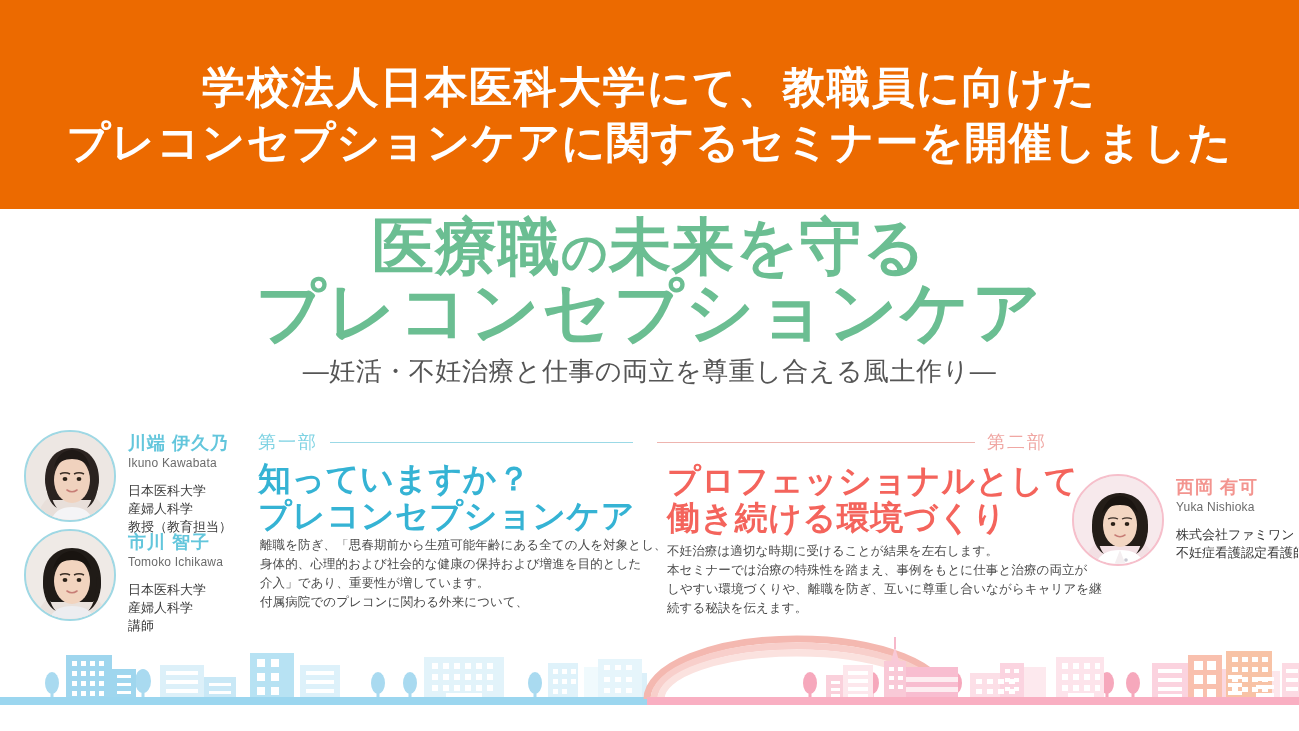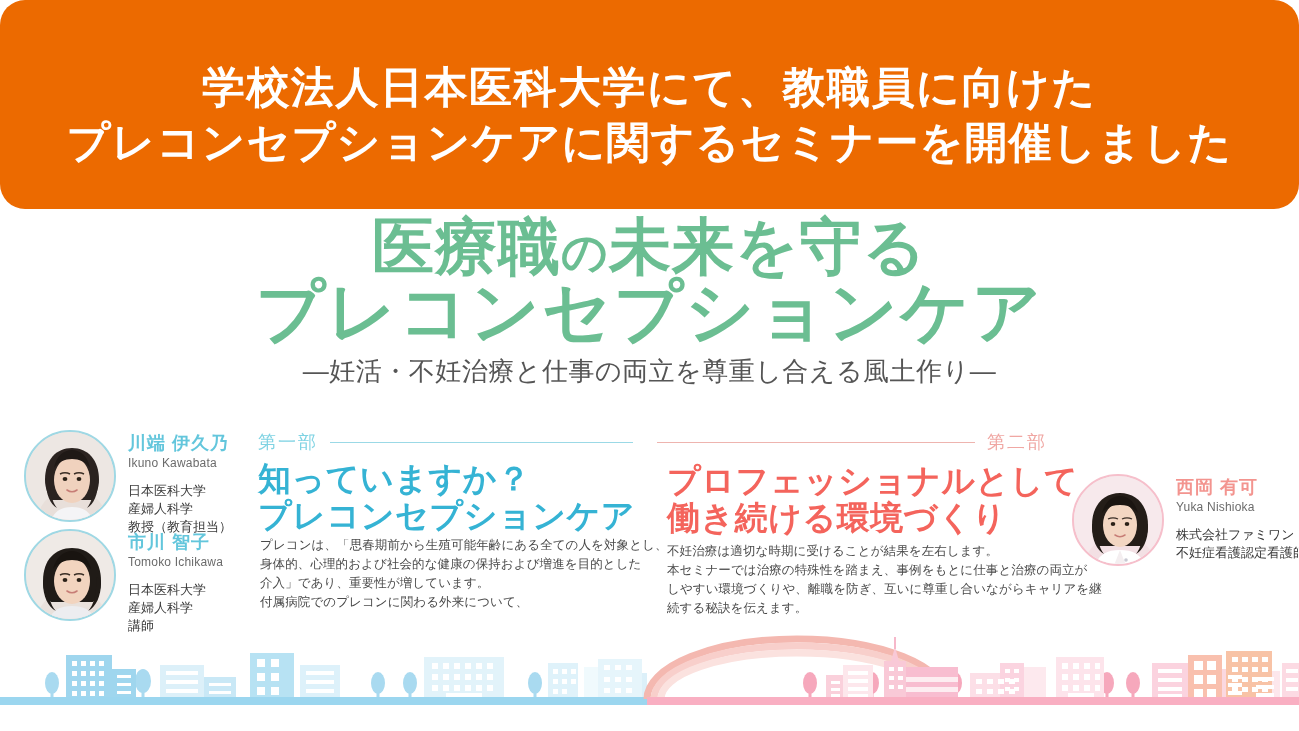--- a/index.html
+++ b/index.html
@@ -12,21 +12,20 @@
   }
   #page { position:relative; width:1299px; height:731px; background:#fff; overflow:hidden; }
 
   
   .banner {
     position:absolute; left:0; top:0; width:1299px; height:209px;
     background:#EC6A00;
     display:flex; flex-direction:column;
     align-items:center; justify-content:center;
     padding-top:21px;
-    border-radius:25px;
   }
   .banner-line {
     color:#ffffff;
     font-size:43px;
     font-weight:bold;
     letter-spacing:1.5px;
     line-height:1.28;
     white-space:nowrap;
     text-align:center;
   }
@@ -196,21 +195,21 @@
           <div class="sec-label">第一部</div>
           <div class="sec-rule"></div>
         </div>
 
         <div style="position:absolute; left:258px; top:36px;">
           <div class="sec-title">知っていますか？</div>
           <div class="sec-title">プレコンセプションケア</div>
         </div>
 
         <div class="sec-body" style="position:absolute; left:260px; top:112px;">
-          <div>プレコンは、「思春期前から生殖可能年齢にある全ての人を対象とし、</div>
+          <div>離職を防ぎ、「思春期前から生殖可能年齢にある全ての人を対象とし、</div>
           <div>身体的、心理的および社会的な健康の保持および増進を目的とした</div>
           <div>介入」であり、重要性が増しています。</div>
           <div>付属病院でのプレコンに関わる外来について、</div>
         </div>
       </div>
 
       <div class="col-right">
 
         <div class="sec-head" style="left:10px; top:6px; width:390px;">
           <div class="sec-rule pink"></div>

